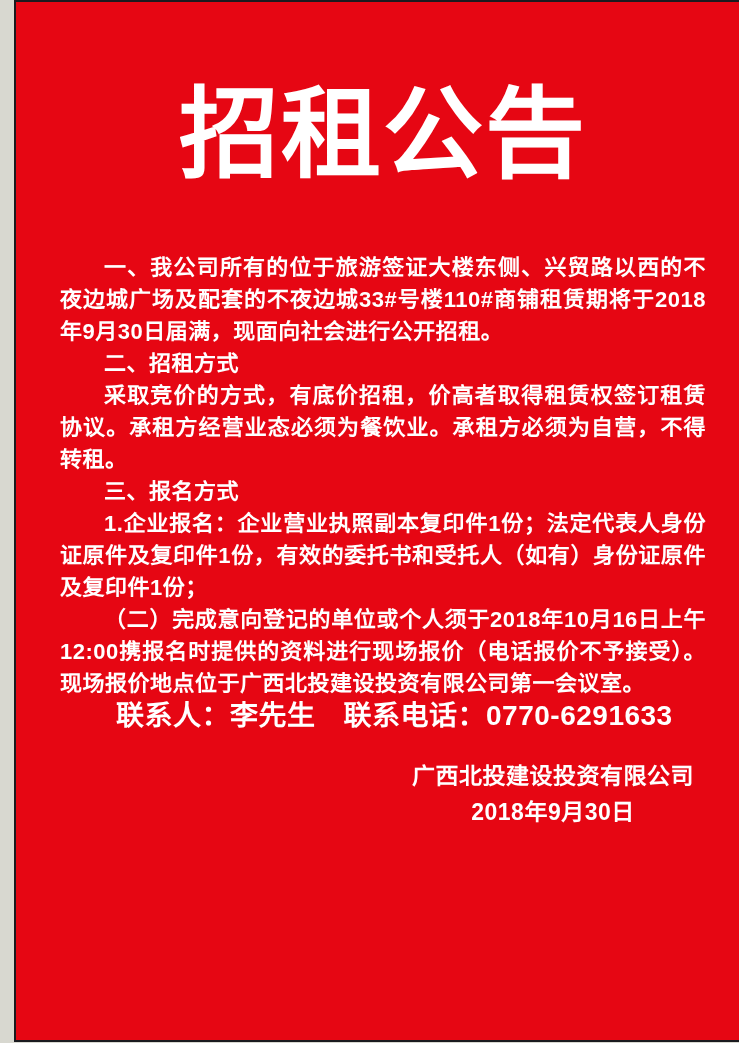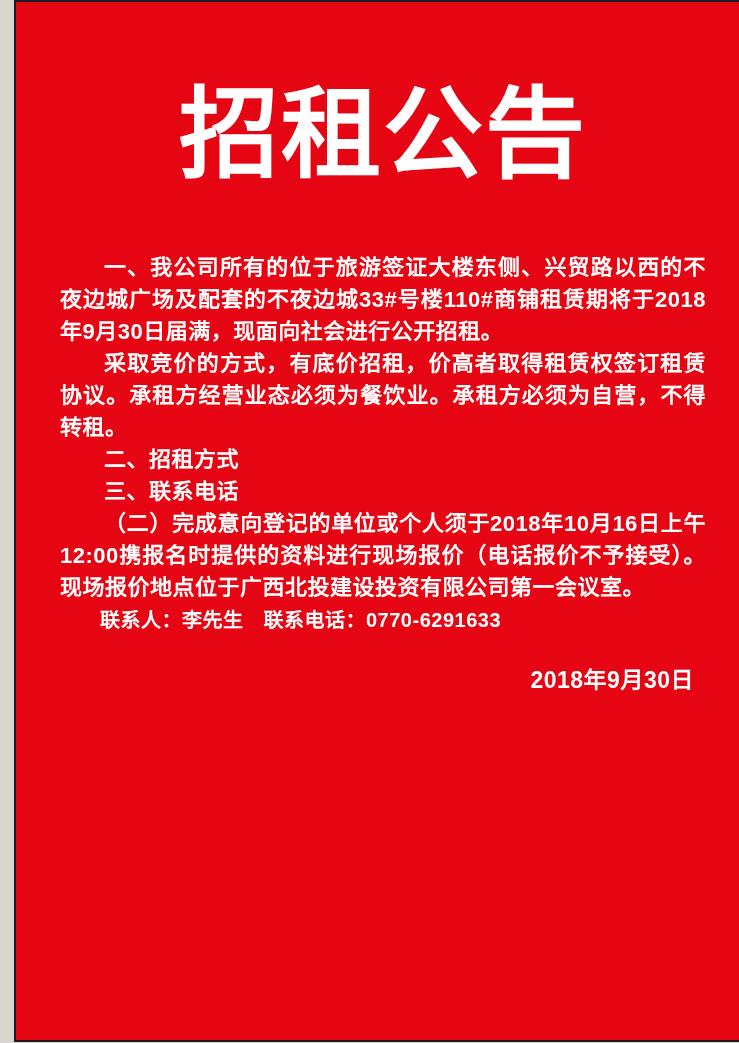--- a/index.html
+++ b/index.html
@@ -48,21 +48,21 @@
     letter-spacing: 0.5px;
   }
   .poster-body p {
     margin: 0;
     text-indent: 2em;
   }
   .contact-line {
     margin: 0;
     padding: 0 44px;
     text-indent: 2em;
-    font-size: 20px;
+    font-size: 28px;
     font-weight: bold;
     line-height: 32px;
     letter-spacing: 0.5px;
   }
   .contact-phone-group {
     margin-left: 1em;
   }
   .signature-block {
     width: max-content;
     margin: 26px 56px 0 auto;
@@ -76,28 +76,30 @@
 </head>
 <body>
 
 <div class="canvas">
   <div class="poster">
 
     <div class="poster-title">招租公告</div>
 
     <div class="poster-body">
       <p>一、我公司所有的位于旅游签证大楼东侧、兴贸路以西的不夜边城广场及配套的不夜边城33#号楼110#商铺租赁期将于2018年9月30日届满，现面向社会进行公开招租。</p>
+      <p>二、招租方式</p>
       <p>采取竞价的方式，有底价招租，价高者取得租赁权签订租赁协议。承租方经营业态必须为餐饮业。承租方必须为自营，不得转租。</p>
-      <p>二、招租方式</p>
-      <p>三、联系电话</p>
+      <p>三、报名方式</p>
+      <p>1.企业报名：企业营业执照副本复印件1份；法定代表人身份证原件及复印件1份，有效的委托书和受托人（如有）身份证原件及复印件1份；</p>
       <p>（二）完成意向登记的单位或个人须于2018年10月16日上午12:00携报名时提供的资料进行现场报价（电话报价不予接受）。现场报价地点位于广西北投建设投资有限公司第一会议室。</p>
 
       <p class="contact-line" style="padding:0;">
         <span><span>联系人：</span><span>李先生</span></span><span class="contact-phone-group"><span>联系电话：</span><span>0770-6291633</span></span>
       </p>
     </div>
 
     <div class="signature-block">
+      <div>广西北投建设投资有限公司</div>
       <div>2018年9月30日</div>
     </div>
 
   </div>
 </div>
 
 </body></html>

